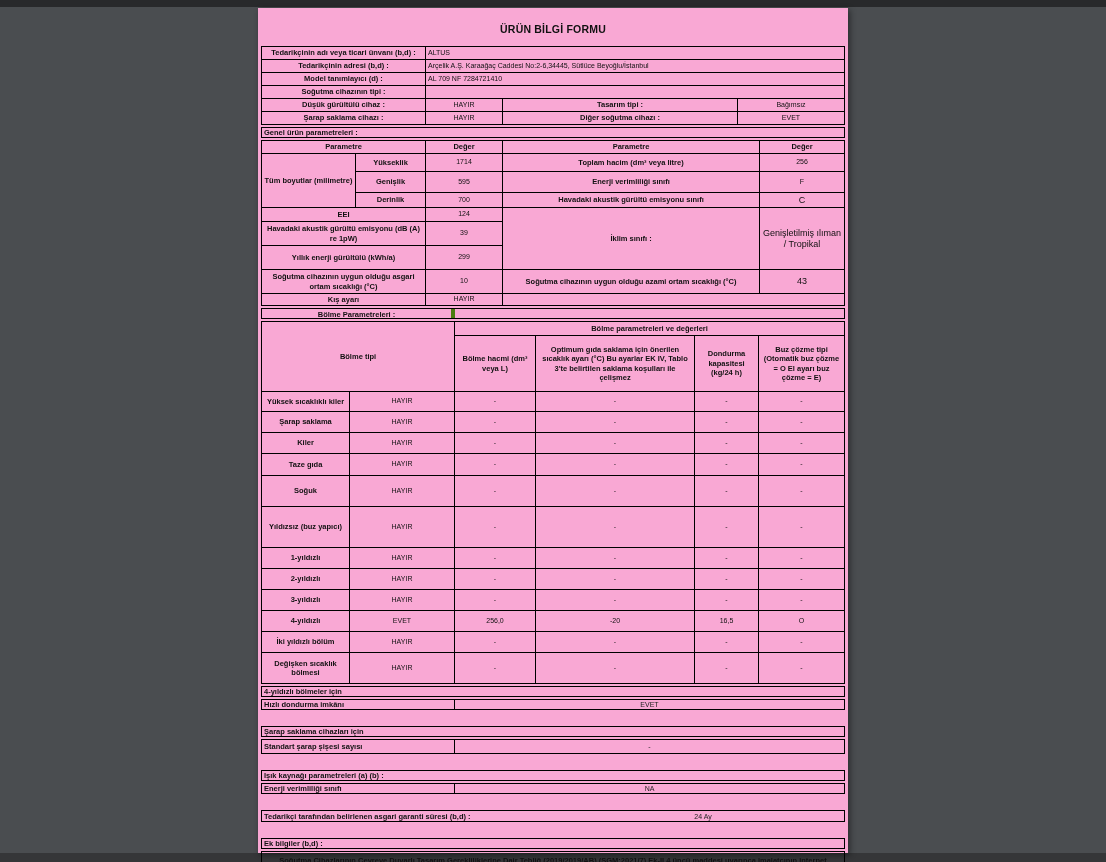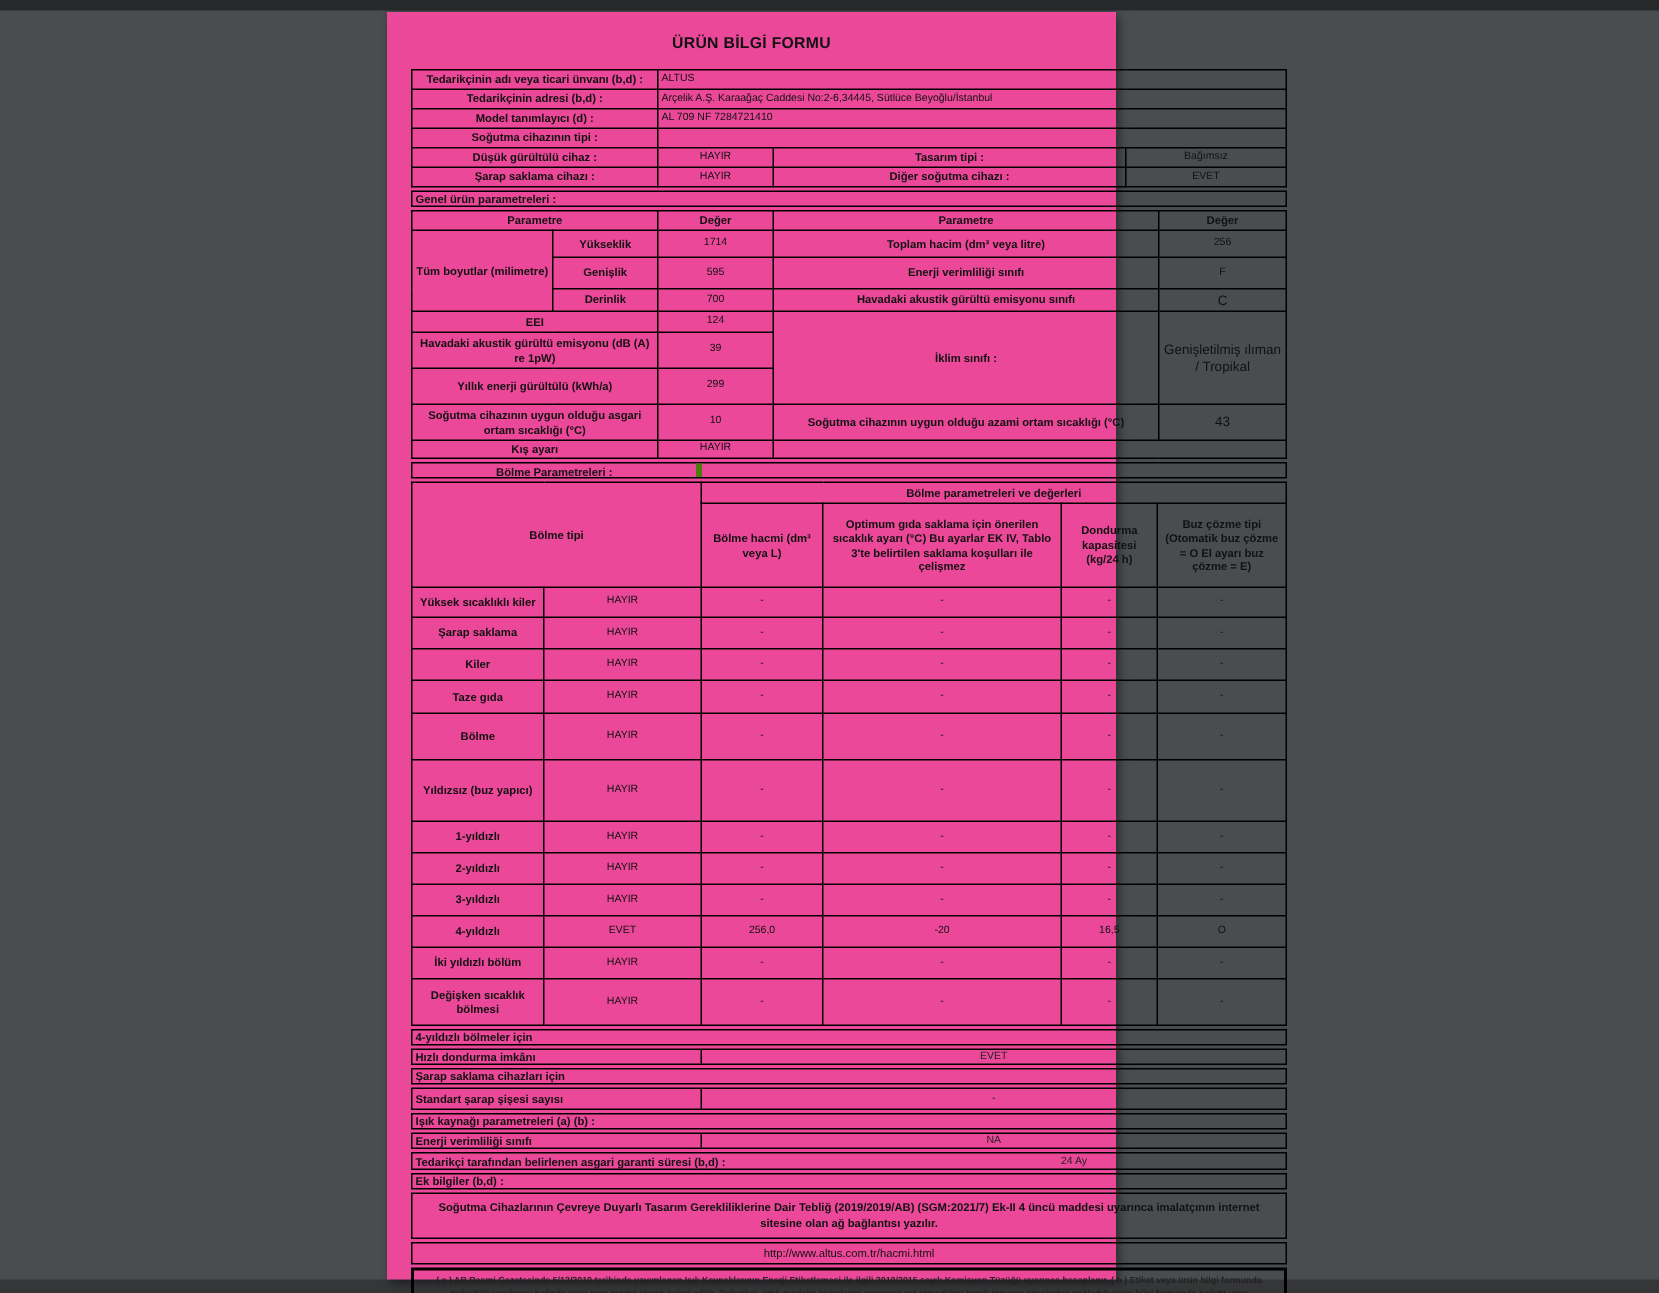--- a/index.html
+++ b/index.html
@@ -4,43 +4,43 @@
 <style>
   html,body{margin:0;padding:0;}
   body{
     width:1106px;height:862px;position:relative;overflow:hidden;
     background:#4a4d50;
     font-family:"Liberation Sans",sans-serif;
   }
   .strip-top{position:absolute;top:0;left:0;width:1106px;height:7px;background:#28292b;}
   .strip-bottom{position:absolute;bottom:0;left:0;width:1106px;height:9px;background:#353638;}
   .page{
-    position:absolute;left:258px;top:8px;width:486px;height:845px;
-    background:#ec4899;box-sizing:border-box;padding:0 16px;
+    position:absolute;left:258px;top:8px;width:590px;height:845px;
+    background:#f9a8d4;box-sizing:border-box;padding:0 3px;
     box-shadow:2px 2px 6px rgba(0,0,0,0.45);
   }
   .title{ text-align:center;font-weight:bold;font-size:10.5px;color:#111;
     padding:15px 0 11px 0;letter-spacing:0.2px;}
   table.tbl{border-collapse:collapse;width:584px;table-layout:fixed;margin:0 auto 2px auto;}
   .tbl td{border:1px solid #000;padding:0 2px;color:#111;overflow:hidden;vertical-align:middle;}
   .lbl{font-weight:bold;font-size:7.5px;text-align:center;line-height:1.25;}
   .val{font-size:7px;text-align:center;color:#222;line-height:1.2;}
   .left{text-align:left;}
   .big{font-size:9px;}
   .dash{color:#444;}
   
   tr.h12 td{height:12px;} tr.h11 td{height:11px;} tr.h13 td{height:13px;}
   tr.h17 td{height:17px;} tr.h20t td{height:20px;} tr.h14 td{height:14px;}
   tr.h23 td{height:23px;} tr.h55 td{height:55px;}
   tr.r19 td{height:19px;margin-top:11px;} tr.r20 td{height:20px;} tr.r21 td{height:21px;}
   tr.r30 td{height:30px;} tr.r40 td{height:40px;}
   
   .secrow{width:584px;box-sizing:border-box;margin:0 auto 2px auto;border:1px solid #000;
     font-weight:bold;font-size:7.5px;color:#111;padding:1px 2px;display:flex;align-items:center;}
-  .kvrow{width:584px;box-sizing:border-box;margin:0 auto 2px auto;border:1px solid #000;
+  .kvrow{width:584px;box-sizing:border-box;margin:0 auto 16px auto;border:1px solid #000;
     display:flex;align-items:stretch;color:#111;}
   .kvrow .k{width:193px;box-sizing:border-box;border-right:1px solid #000;font-weight:bold;
     font-size:7.5px;padding:1px 2px;display:flex;align-items:center;}
   .kvrow .v{flex:1;font-size:7px;color:#222;display:flex;align-items:center;justify-content:center;}
   .kvrow.noline .k{border-right:none;}
   .h9{height:11px;} .h15{height:15px;} .h11b{height:12px;}
   .bp-row{width:584px;box-sizing:border-box;margin:0 auto 2px auto;border:1px solid #000;display:flex;}
   .bp-row .c1{width:193px;box-sizing:border-box;border-right:4px solid #4d7c0f;text-align:center;
     font-weight:bold;font-size:7.5px;padding:1px 0;color:#111;}
   .bp-row .c2{flex:1;}
@@ -215,21 +215,21 @@
     </tr>
     <tr class="r21">
       <td class="lbl">Taze gıda</td>
       <td class="val">HAYIR</td>
       <td class="val dash">-</td>
       <td class="val dash">-</td>
       <td class="val dash">-</td>
       <td class="val dash">-</td>
     </tr>
     <tr class="r30">
-      <td class="lbl">Bölme</td>
+      <td class="lbl">Soğuk</td>
       <td class="val">HAYIR</td>
       <td class="val dash">-</td>
       <td class="val dash">-</td>
       <td class="val dash">-</td>
       <td class="val dash">-</td>
     </tr>
     <tr class="r40">
       <td class="lbl">Yıldızsız (buz yapıcı)</td>
       <td class="val">HAYIR</td>
       <td class="val dash">-</td>

